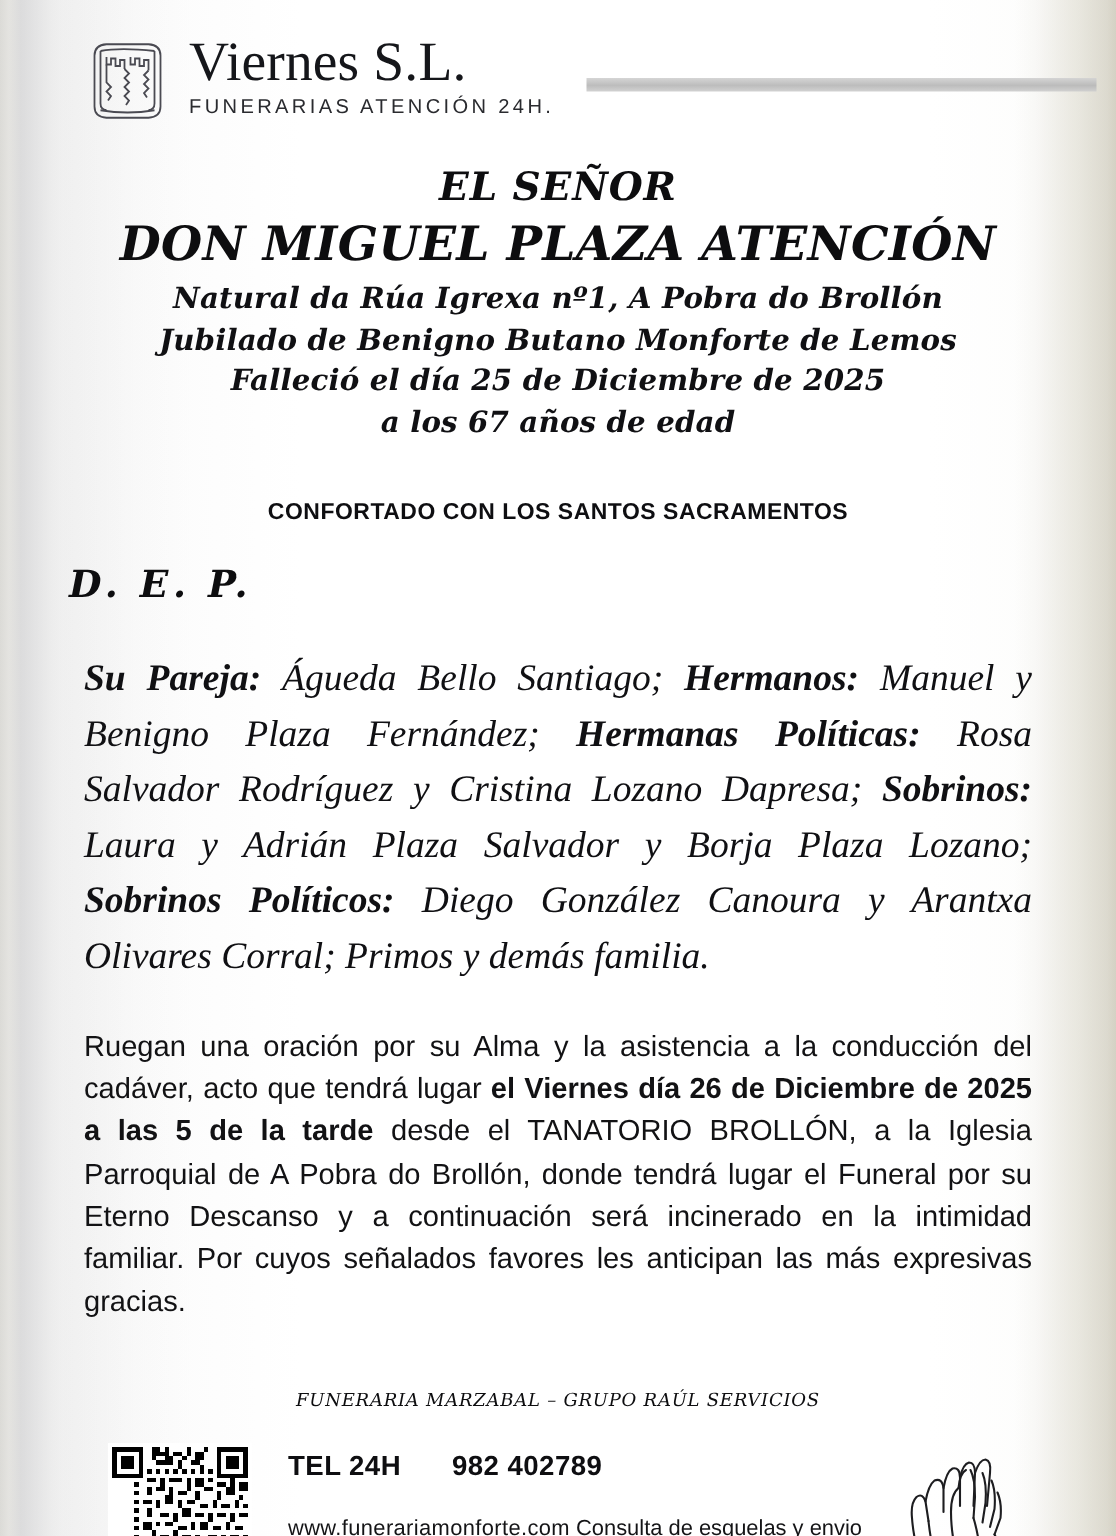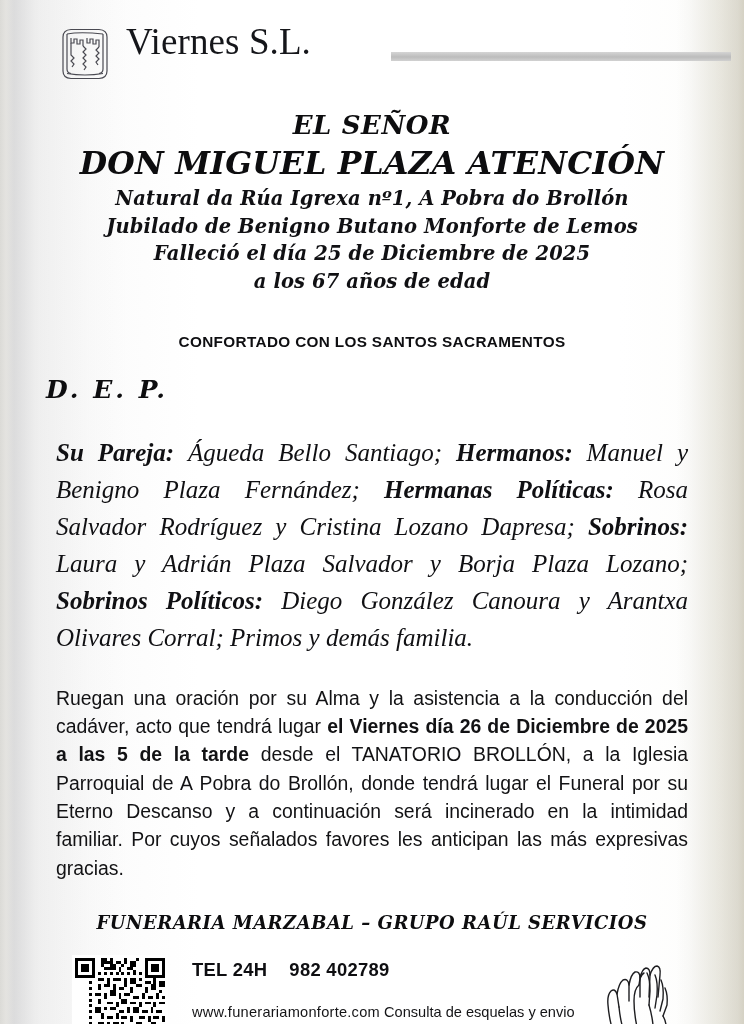--- a/index.html
+++ b/index.html
@@ -108,39 +108,39 @@
   #notice {
     margin-top:28px; padding:0 10px;
     text-align:justify; text-justify:inter-word;
     font-family:"Liberation Sans", sans-serif;
     font-size:19.4px; line-height:1.46; color:#121214;
   }
   #notice b { font-weight:bold; }
 
   
   #funeraria {
-    text-align:center; margin-top:30px;
+    text-align:center; margin-top:44px;
     font-family:"DejaVu Serif", serif;
-    font-weight:bold; font-style:italic;
-    font-size:18px; letter-spacing:.5px; color:#0d0d0f;
+    font-weight:normal; font-style:italic;
+    font-size:12px; letter-spacing:.5px; color:#0d0d0f;
   }
 
   
   #footer { position:relative; margin-top:22px; padding:0 4px; height:130px; }
   #footer-grid { display:flex; align-items:flex-start; }
 
   #qr { width:96px; height:96px; flex:0 0 96px; margin-left:22px; background:#fff; }
   #qr svg { display:block; width:96px; height:96px; }
 
   #footer-text { margin-left:24px; padding-top:4px; }
   #tel-line {
     font-family:"Liberation Sans", sans-serif;
     font-weight:bold; font-size:18.4px; letter-spacing:.3px; color:#0e0e11;
   }
-  #tel-line .tel-num { margin-left:22px; }
+  #tel-line .tel-num { margin-left:34px; }
 
   #footer-lines {
     margin-top:21px;
     font-family:"Liberation Sans", sans-serif;
     font-size:14.6px; line-height:1.5; color:#141416;
     max-width:392px;
   }
   .site { letter-spacing:.25px; }
 
   
@@ -172,20 +172,21 @@
               <path d="M15 13 L15 18 L18 18 L18 14 L21 14 L21 19 L24 19 L24 15 L27 15 L27 21"></path>
               <path d="M27 21 L30 24 L27 27 L30 30 L27 33 L30 36 L27 39 L30 42 L28 45"></path>
               <path d="M31 13 L31 18 L34 18 L34 14 L37 14 L37 19 L40 19 L40 15 L43 15 L43 22"></path>
               <path d="M43 22 L40 25 L43 28 L40 31 L43 34 L40 37 L42 40"></path>
               <path d="M15 18 L15 30 L18 33 L15 36 L18 39 L16 42"></path>
             </g>
           </svg>
         </div>
         <div id="logo-words">
           <div id="brand-name">Viernes S.L.</div>
+          <div id="brand-tagline">FUNERARIAS ATENCIÓN 24H.</div>
         </div>
       </div>
       <div id="header-bar"></div>
     </div>
 
     <div id="name-block">
       <div id="el-senor" class="script-bold">EL SEÑOR</div>
       <div id="deceased-name" class="script-bold">DON MIGUEL PLAZA ATENCIÓN</div>
     </div>
 

